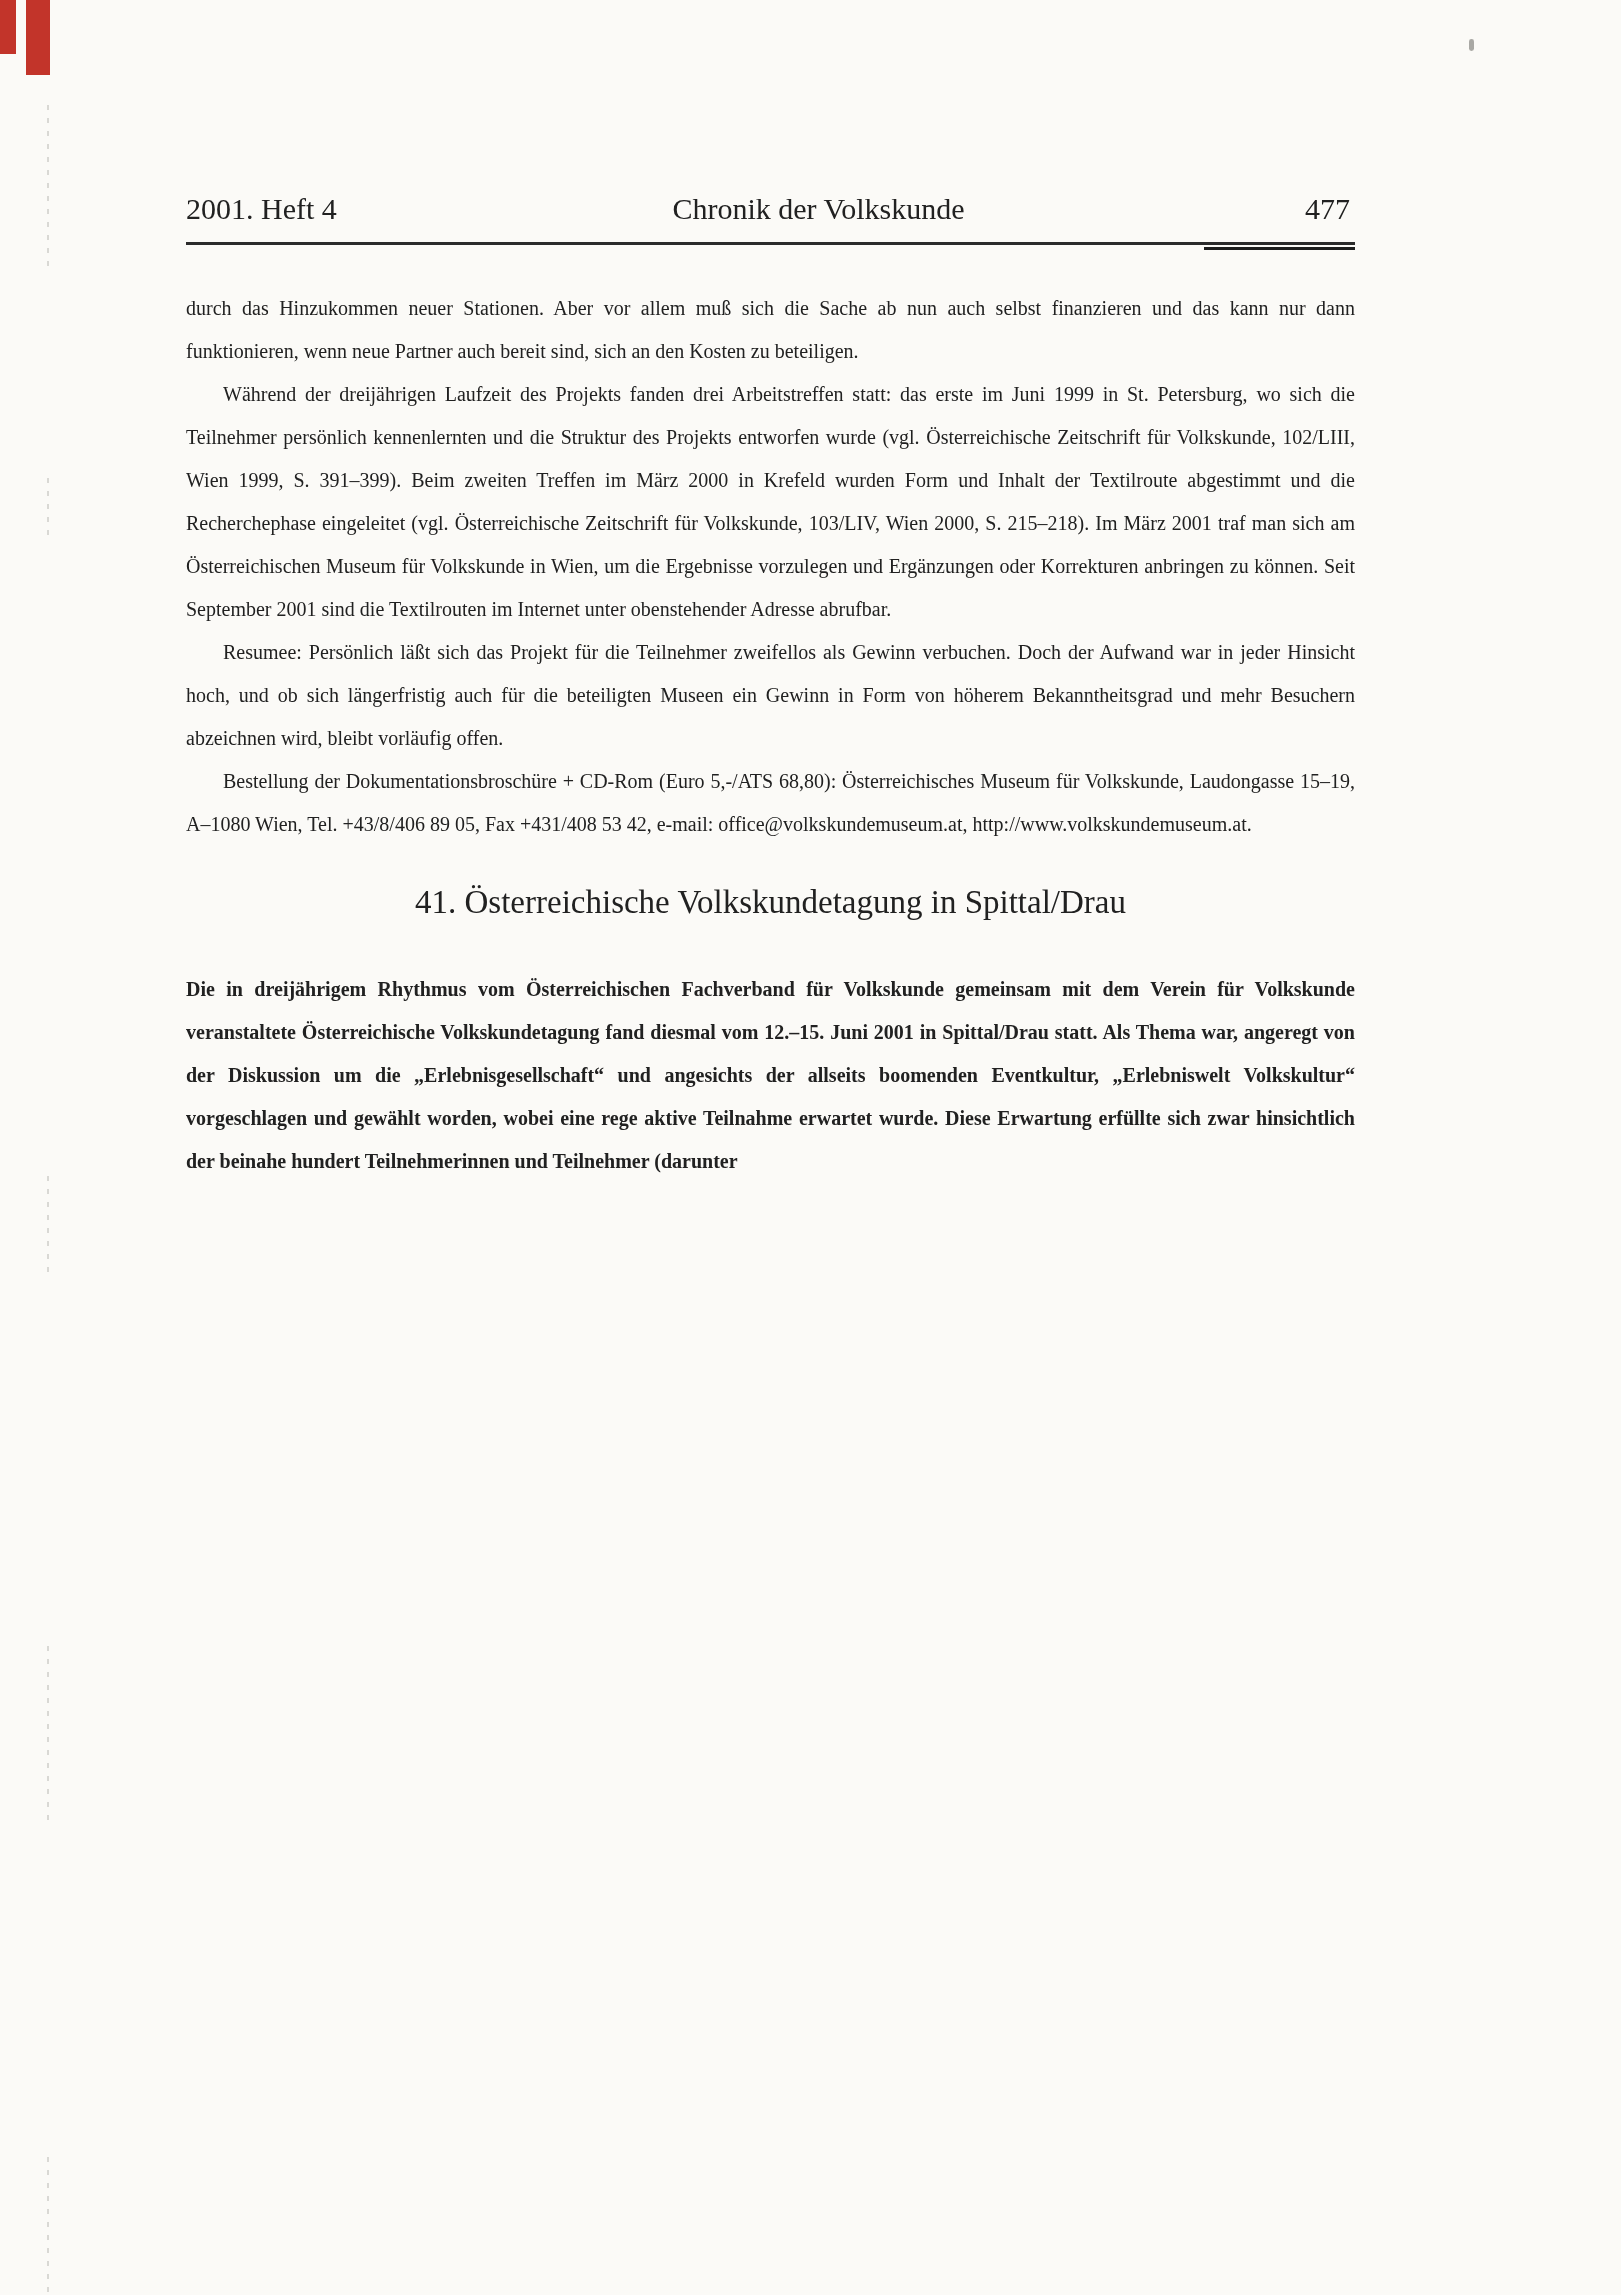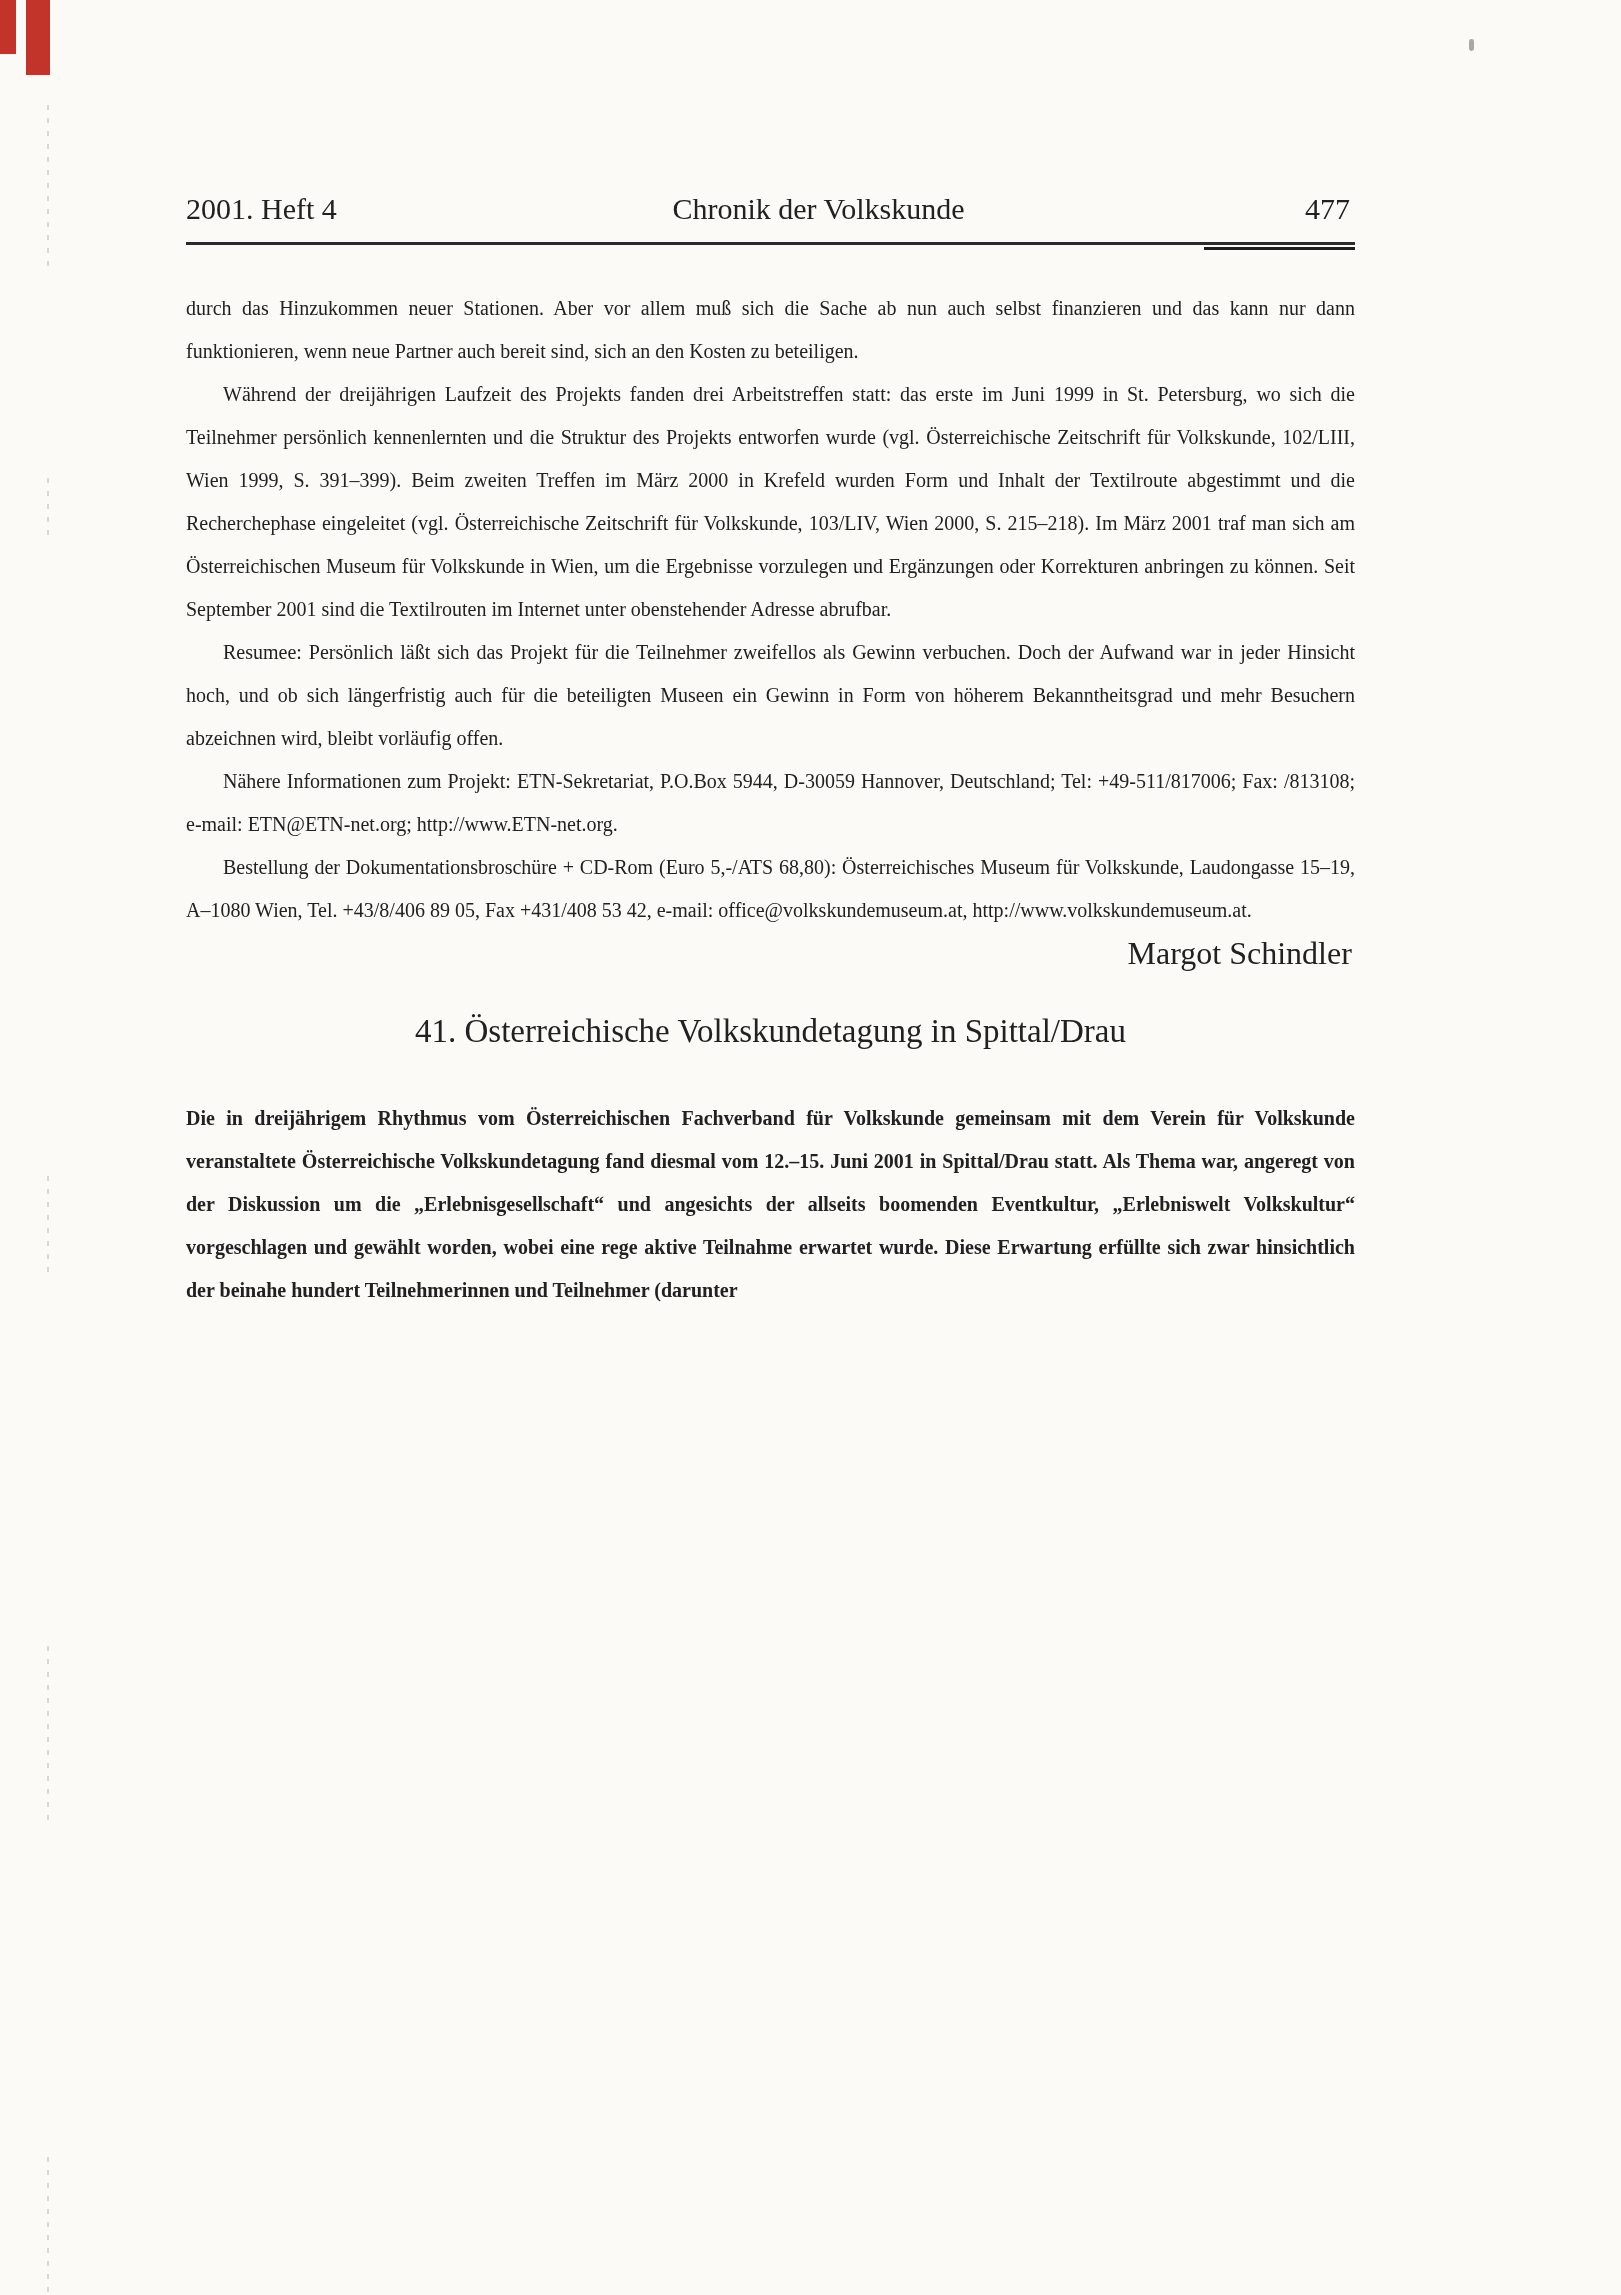--- a/index.html
+++ b/index.html
@@ -119,23 +119,21 @@
     <span class="hdr-center">Chronik der Volkskunde</span>
     <span class="hdr-right">477</span>
   </div>
   <div class="header-rule"></div>
   <div class="header-rule-accent"></div>
 
   <div>
     <p class="body-par first">durch das Hinzukommen neuer Stationen. Aber vor allem muß sich die Sache ab nun auch selbst finanzieren und das kann nur dann funktionieren, wenn neue Partner auch bereit sind, sich an den Kosten zu beteiligen.</p>
     <p class="body-par indent">Während der dreijährigen Laufzeit des Projekts fanden drei Arbeitstreffen statt: das erste im Juni 1999 in St. Petersburg, wo sich die Teilnehmer persönlich kennenlernten und die Struktur des Projekts entworfen wurde (vgl. Österreichische Zeitschrift für Volkskunde, 102/LIII, Wien 1999, S. 391–399). Beim zweiten Treffen im März 2000 in Krefeld wurden Form und Inhalt der Textilroute abgestimmt und die Recherchephase eingeleitet (vgl. Österreichische Zeitschrift für Volkskunde, 103/LIV, Wien 2000, S. 215–218). Im März 2001 traf man sich am Österreichischen Museum für Volkskunde in Wien, um die Ergebnisse vorzulegen und Ergänzungen oder Korrekturen anbringen zu können. Seit September 2001 sind die Textilrouten im Internet unter obenstehender Adresse abrufbar.</p>
     <p class="body-par indent">Resumee: Persönlich läßt sich das Projekt für die Teilnehmer zweifellos als Gewinn verbuchen. Doch der Aufwand war in jeder Hinsicht hoch, und ob sich längerfristig auch für die beteiligten Museen ein Gewinn in Form von höherem Bekanntheitsgrad und mehr Besuchern abzeichnen wird, bleibt vorläufig offen.</p>
-    <p class="body-par indent">Nähere Informationen zum Projekt: ETN-Sekretariat, P.O.Box 5944, D-30059 Hannover, Deutschland; Tel: +49-511/817006; Fax: /813108; e-mail: ETN@ETN-net.org; http://www.ETN-net.org.</p>
     <p class="body-par indent">Bestellung der Dokumentationsbroschüre + CD-Rom (Euro 5,-/ATS 68,80): Österreichisches Museum für Volkskunde, Laudongasse 15–19, A–1080 Wien, Tel. +43/8/406 89 05, Fax +431/408 53 42, e-mail: office@volkskundemuseum.at, http://www.volkskundemuseum.at.</p>
-    <p class="signature">Margot Schindler</p>
   </div>
 
   <div>
     <h3 class="article-subtitle">41. Österreichische Volkskundetagung in Spittal/Drau</h3>
     <p class="body-par article-body-start">Die in dreijährigem Rhythmus vom Österreichischen Fachverband für Volkskunde gemeinsam mit dem Verein für Volkskunde veranstaltete Österreichische Volkskundetagung fand diesmal vom 12.–15. Juni 2001 in Spittal/Drau statt. Als Thema war, angeregt von der Diskussion um die „Erlebnisgesellschaft“ und angesichts der allseits boomenden Eventkultur, „Erlebniswelt Volkskultur“ vorgeschlagen und gewählt worden, wobei eine rege aktive Teilnahme erwartet wurde. Diese Erwartung erfüllte sich zwar hinsichtlich der beinahe hundert Teilnehmerinnen und Teilnehmer (darunter</p>
   </div>
 
 </div>
 
 

